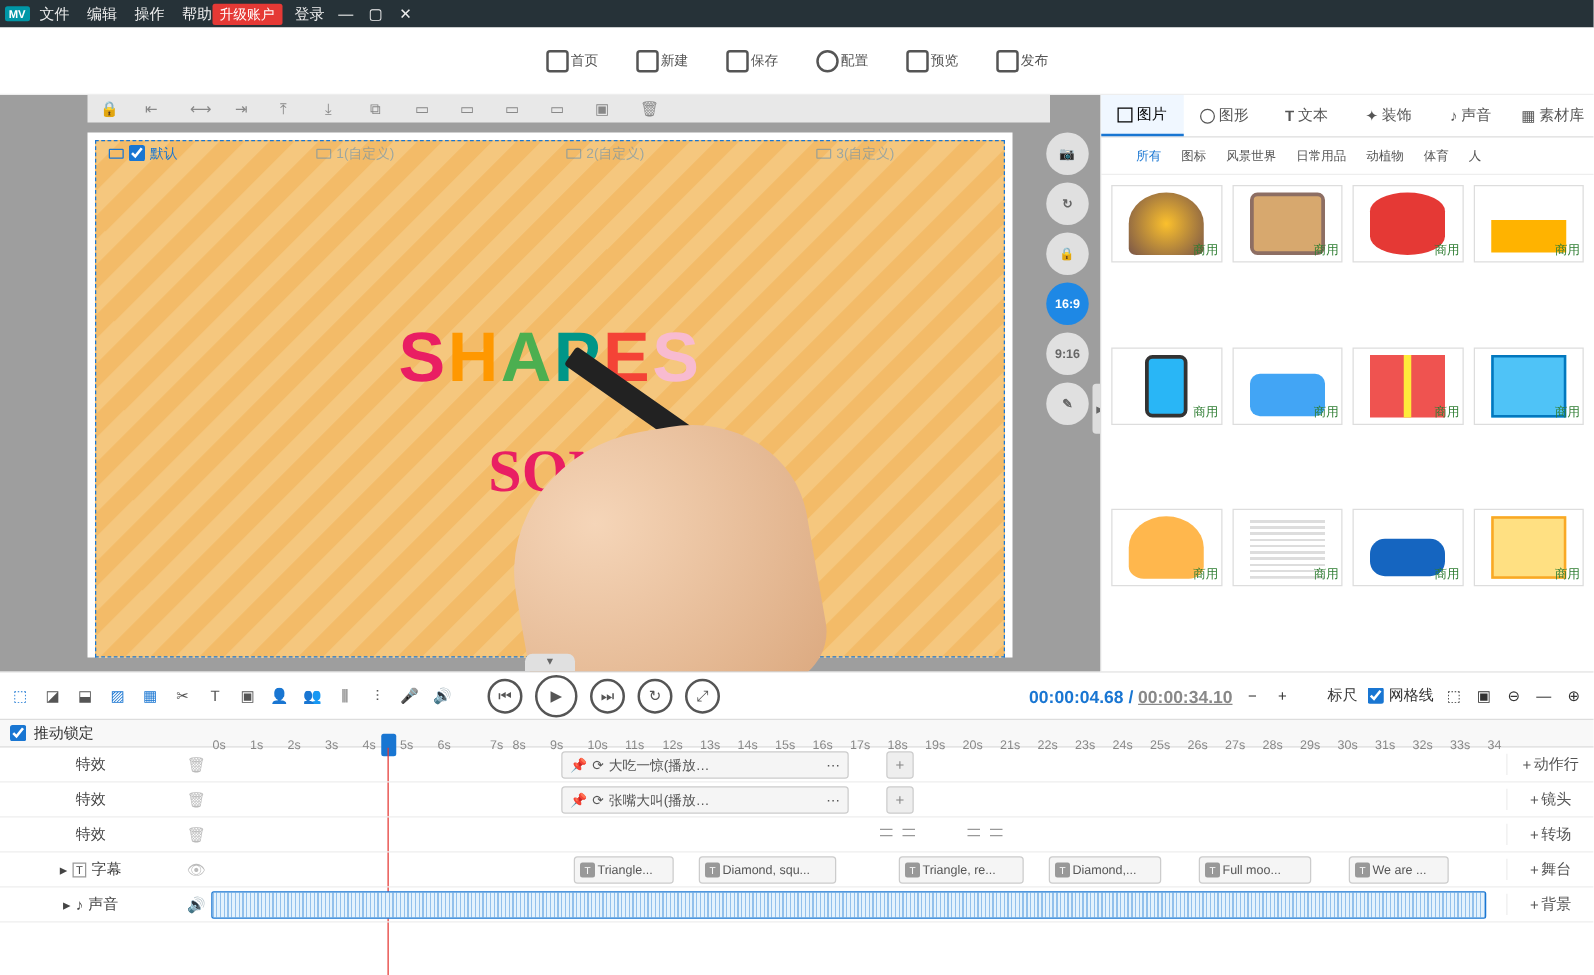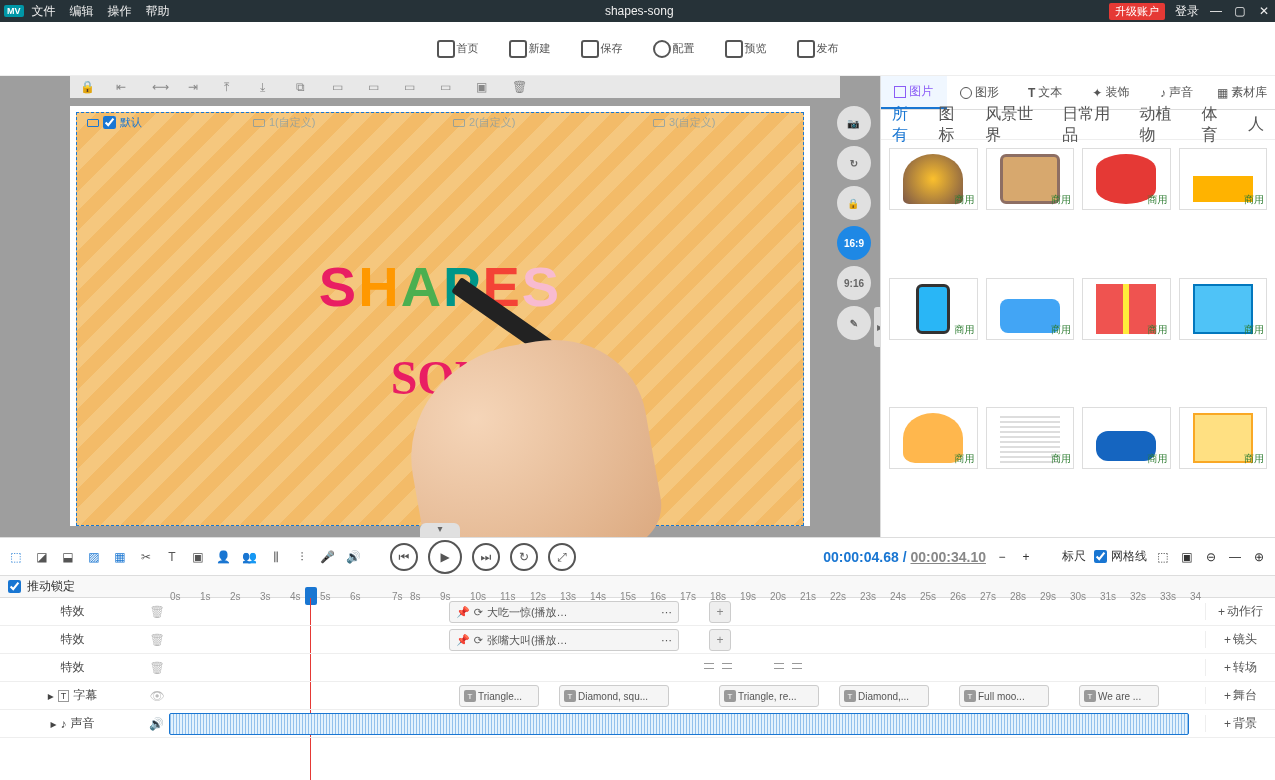--- a/index.html
+++ b/index.html
@@ -39,27 +39,27 @@
 
 .side-ratio { position: absolute; right: 6px; top: 30px; width: 40px; display: flex; flex-direction: column; gap: 6px; align-items: center; }
 .side-ratio .btn { width: 34px; height: 34px; border-radius: 50%; background: #e0e0e0; color: #666; display: flex; align-items: center; justify-content: center; font-size: 10px; font-weight: bold; cursor: pointer; }
 .side-ratio .btn.active { background: #1e88e5; color: #fff; }
 .canvas-pull { position: absolute; left: 50%; bottom: 0; transform: translateX(-50%); width: 40px; height: 14px; background: #e0e0e0; border-radius: 6px 6px 0 0; text-align: center; color: #666; font-size: 10px; }
 
 
 .rightpanel { width: 395px; background: #fff; border-left: 1px solid #ddd; display: flex; flex-direction: column; }
 .rp-tabs { display: flex; height: 34px; border-bottom: 1px solid #ddd; font-size: 12px; }
 .rp-tabs .tab { flex: 1; display: flex; align-items: center; justify-content: center; gap: 3px; color: #555; cursor: pointer; }
-.rp-tabs .tab.active { color: #8b5cf6; background:#f0f7ff; border-bottom: 2px solid #1976d2; }
+.rp-tabs .tab.active { color: #000000; background:#f0f7ff; border-bottom: 2px solid #1976d2; }
 .rp-tabs .tab .ti { width:12px; height:12px; border:1.5px solid currentColor; }
 .rp-search { height: 46px; display: flex; align-items: center; padding: 0 10px; gap: 10px; border-bottom: 1px solid #eee; }
 .rp-search .addlocal { border:1px solid #bbb; padding:4px 8px; border-radius:3px; font-size:12px; cursor:pointer; }
 .rp-search .links { display:flex; flex-direction:column; font-size:11px; color:#1976d2; line-height:1.3; }
 .rp-search .sbox { flex:1; border:1px solid #ddd; border-radius:3px; height:26px; display:flex; align-items:center; padding:0 6px; color:#aaa; }
-.rp-cats { height: 30px; display: flex; align-items: center; gap: 16px; padding: 0 11px; font-size: 16px; color:#555; border-bottom:1px solid #eee; }
+.rp-cats { height: 30px; display: flex; align-items: center; gap: 16px; padding: 0 28px; font-size: 10px; color:#555; border-bottom:1px solid #eee; }
 .rp-cats .cat.active { color:#1976d2; }
 .rp-grid { flex:1; overflow:auto; padding:8px; display:grid; grid-template-columns: repeat(4, 1fr); gap:8px; }
 .rp-grid .card { border:1px solid #ddd; height:62px; position:relative; display:flex; align-items:center; justify-content:center; background:#fff; }
 .rp-grid .card .tag { position:absolute; right:2px; bottom:2px; font-size:10px; color:#2e7d32; }
 .rp-grid .card .art { width:60px; height:50px; }
 
 
 .playbar { height: 38px; border-top:1px solid #ddd; display:flex; align-items:center; padding:0 8px; gap:8px; }
 .playbar .grp { display:flex; gap:10px; align-items:center; color:#555; }
 .playbar .ico { width:16px; height:16px; display:inline-flex; align-items:center; justify-content:center; cursor:pointer; }
@@ -98,21 +98,20 @@
 <body>
 
 <div class="titlebar">
   <span class="logo">MV</span>
   <div class="menu">
     <span>文件</span>
     <span>编辑</span>
     <span>操作</span>
     <span>帮助</span>
   </div>
-  <div class="title">shapes-song</div>
   <div class="right">
     <span class="upgrade">升级账户</span>
     <span>登录</span>
     <span class="wbtn">—</span>
     <span class="wbtn">▢</span>
     <span class="wbtn">✕</span>
   </div>
 </div>
 
 <div class="toptoolbar">

